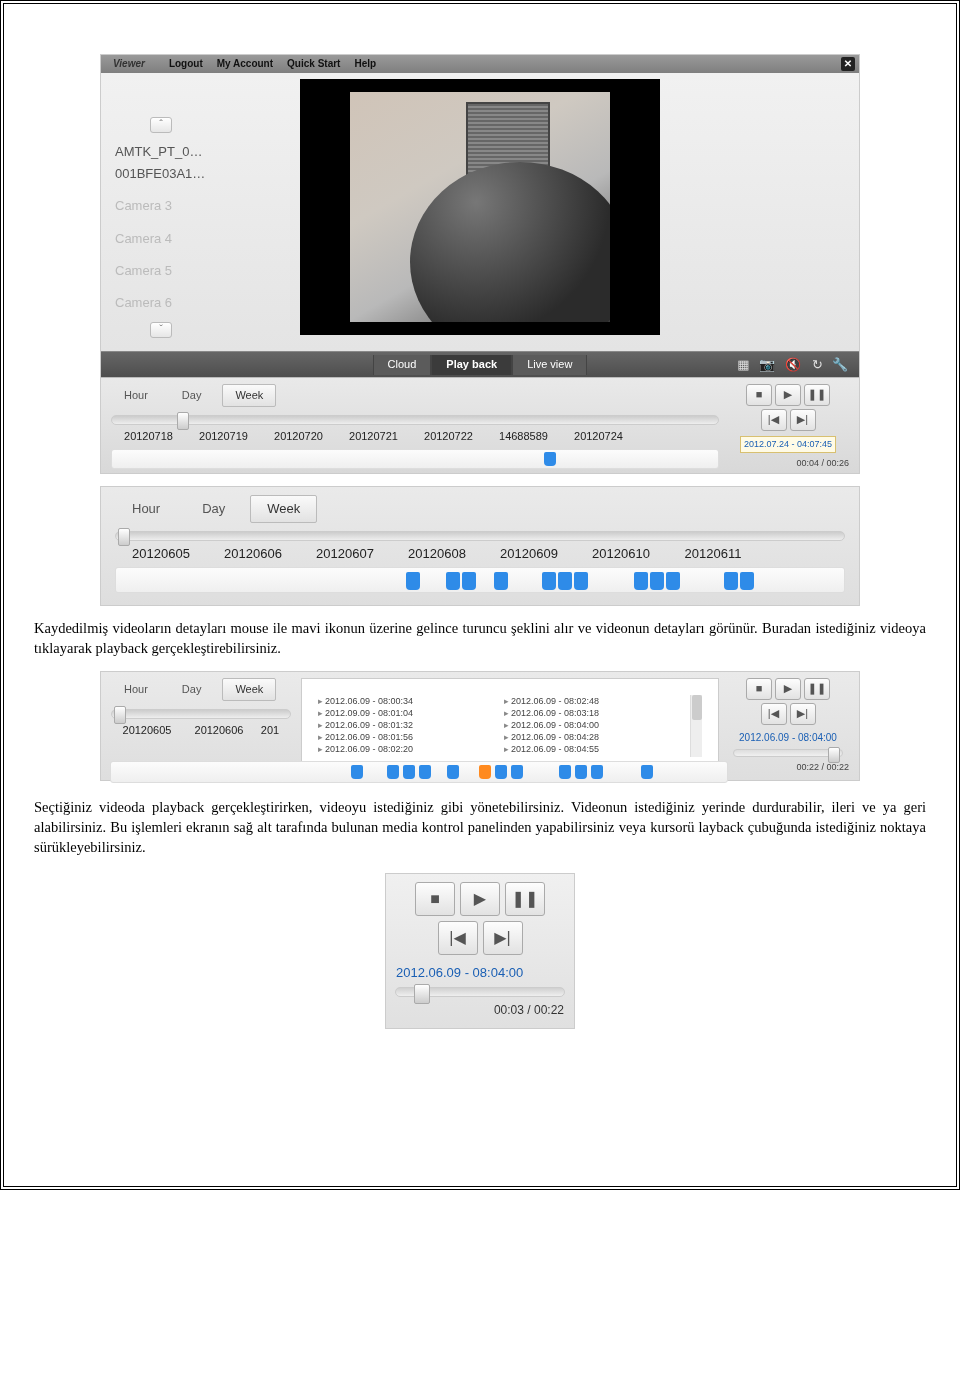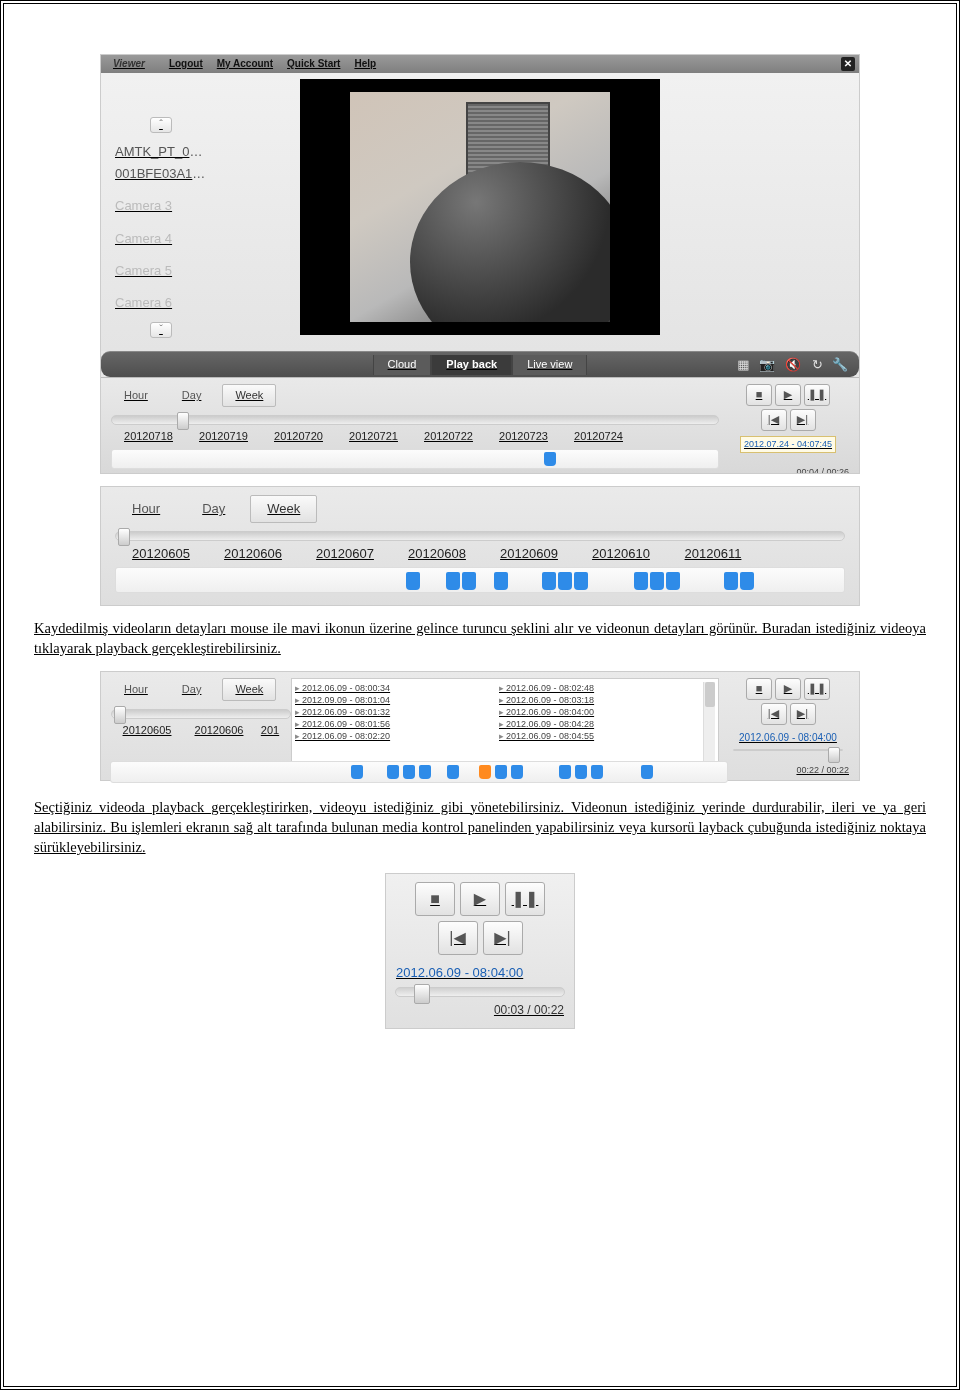--- a/index.html
+++ b/index.html
@@ -1,17 +1,17 @@
 <!DOCTYPE html>
 <html><head>
 <meta charset="utf-8">
 <style>
   * { box-sizing: border-box; margin: 0; padding: 0; }
   body { background: #fff; font-family: Georgia, 'Times New Roman', serif; }
-  .page-frame { width: 960px; height: 1390px; margin: 0 auto; border: 4px double #000; padding: 30px; position: relative; text-decoration: underline; }
+  .page-frame { width: 960px; height: 1190px; margin: 0 auto; border: 4px double #000; padding: 30px; position: relative; }
   .content { width: 100%; font-size: 14.5px; line-height: 1.4; text-align: justify; }
   .para { margin: 10px 0; color: #000; }
 
   
   .ui { font-family: Arial, Helvetica, sans-serif; font-size: 11px; color: #333; }
 
   
   .shot1 { width: 760px; height: 420px; margin: 20px auto 8px; border: 1px solid #ccc; background: #e7e7e7; position: relative; overflow: hidden; }
   .shot1-topbar { height: 18px; background: linear-gradient(#9a9a9a,#7f7f7f); display: flex; align-items: center; gap: 14px; padding: 0 12px; color: #222; font-weight: bold; font-size: 10px; }
   .shot1-topbar .brand { color: #333; font-style: italic; margin-right: 10px; }
@@ -21,56 +21,56 @@
   .shot1-side { width: 120px; padding-top: 40px; display:flex;flex-direction:column;align-items:center; }
   .side-scroll { width: 22px; height: 16px; border: 1px solid #bbb; border-radius: 3px; background: linear-gradient(#fff,#e6e6e6); display:flex;align-items:center;justify-content:center; color:#777; margin: 4px 0; }
   .side-list { width: 100px; font-size: 13px; color: #555; text-align: left; margin: 4px 0; }
   .side-list div { padding: 2px 4px; white-space: nowrap; overflow: hidden; text-overflow: ellipsis; }
   .side-list .dim { color: #bbb; margin-top: 10px; }
   .shot1-video-wrap { flex: 1; display:flex; justify-content:center; }
   .video-frame { width: 360px; height: 256px; background: #000; margin-top: 6px; position: relative; display:flex;align-items:center;justify-content:center; }
   .video-inner { width: 260px; height: 230px; background: linear-gradient(150deg,#d0c4b8 0%,#cfc9c1 35%, #b9b9b9 60%, #3a3a3a 100%); position: relative; overflow:hidden; }
   .video-inner::after { content:""; position:absolute; right:-20px; bottom:-40px; width:220px;height:200px;background:radial-gradient(circle at 30% 20%, #777 0%, #2b2b2b 60%); border-radius:50%; }
   .video-inner::before { content:""; position:absolute; right:60px; top:10px; width:80px;height:110px;background:repeating-linear-gradient(#666 0 2px,#888 2px 4px); border:2px solid #444; }
-  .shot1-modes { height: 26px; background: linear-gradient(#666,#4e4e4e); border-top:1px solid #888; display:flex; align-items:center; justify-content:center; gap: 0; position:relative;border-radius:9px; }
+  .shot1-modes { height: 26px; background: linear-gradient(#666,#4e4e4e); border-top:1px solid #888; display:flex; align-items:center; justify-content:center; gap: 0; position:relative; }
   .mode-btn { height: 20px; padding: 0 14px; color:#fff; font-size:11px; display:flex;align-items:center; background:#5b5b5b; border-left:1px solid #444;border-right:1px solid #444; }
   .mode-btn.active { background:#3b3b3b; font-weight:bold; }
   .mode-icons { position:absolute; right:10px; top:4px; display:flex; gap:10px; color:#ddd; font-size:13px; }
   .shot1-timeline { height: 98px; background: linear-gradient(#e9e9e9,#d8d8d8); border-top:1px solid #bbb; padding: 6px 10px; display:flex; }
   .tl-left { flex:1; }
   .tl-tabs { display:flex; gap:8px; margin-bottom:8px; }
   .tl-tab { padding:3px 12px; font-size:11px; color:#555; border:1px solid transparent; border-radius:2px; }
   .tl-tab.active { background:linear-gradient(#fafafa,#e2e2e2); border-color:#bbb; color:#333; }
   .tl-dates { display:flex; gap:0; }
   .tl-date { width: 75px; text-align:center; font-size:11px; color:#222; }
   .tl-track { height: 20px; background:linear-gradient(#fcfcfc,#efefef); border:1px solid #ddd; border-radius:3px; margin-top:4px; position:relative; }
   .tl-slider-bg { height:10px; background:linear-gradient(#ccc,#eee); border-radius:5px; margin:2px 0 4px; position:relative; border:1px solid #ccc; }
   .tl-thumb { position:absolute; top:-4px; left:65px; width:12px;height:18px;background:linear-gradient(#fff,#ccc);border:1px solid #aaa;border-radius:2px; }
   .marker { position:absolute; top:2px; width:12px;height:14px;background:#2e8be8;border-radius:2px 2px 4px 4px; }
   .marker.orange { background:#ff8a1f; }
   .tl-right { width: 130px; padding-left: 8px; display:flex;flex-direction:column;align-items:center; }
   .btn-row { display:flex; gap:3px; margin-bottom:3px; }
   .media-btn { width:26px;height:22px;border:1px solid #aaa;border-radius:3px;background:linear-gradient(#fdfdfd,#e2e2e2);display:flex;align-items:center;justify-content:center;color:#555;font-size:11px; }
   .time-label { font-size:9px; color:#1a5fb4; margin-top:2px; border:1px solid #d8c070; background:#fffbe6; padding:1px 3px; white-space:nowrap; }
-  .time-small { font-size:9px; color:#444; margin-top:13px; align-self:flex-end; }
+  .time-small { font-size:9px; color:#444; margin-top:4px; align-self:flex-end; }
 
   
   .shot2 { width: 760px; height: 120px; margin: 12px auto; border:1px solid #ccc; background:linear-gradient(#eaeaea,#dedede); padding:8px 14px; }
   .shot2 .tl-dates .tl-date { width: 92px; font-size:13px; }
   .shot2 .tl-track { height:26px; }
   .shot2 .marker { width:14px;height:18px;top:4px; }
   .shot2 .tl-slider-bg { height:10px; }
   .shot2 .tl-thumb { left:2px; }
   .shot2 .tl-tabs .tl-tab { font-size:13px; padding:4px 16px; }
 
   
   .shot3 { width: 760px; height: 110px; margin: 12px auto; border:1px solid #ccc; background:linear-gradient(#eaeaea,#dedede); padding:6px 10px; display:flex; }
   .shot3-left { width: 180px; }
   .shot3-left .tl-date { width: 72px; font-size:11px; }
-  .shot3-pop { flex:1; border:1px solid #ccc; background:#fff; font-size:9px; color:#444; display:flex; padding:3px; position:relative; }
+  .shot3-pop { flex:1; border:1px solid #ccc; background:#fff; font-size:9px; color:#444; display:flex; padding:16px; position:relative;margin-left:10px; }
   .pop-col { flex:1; }
   .pop-col div { white-space:nowrap; line-height:1.35; }
   .pop-col div::before { content:"▸ "; color:#888; }
   .pop-scroll { width:12px; background:#eee; border-left:1px solid #ddd; position:relative; }
   .pop-scroll::after{content:"";position:absolute;top:0;left:1px;width:10px;height:25px;background:#ccc;border-radius:2px;}
   .shot3-right { width: 130px; padding-left:8px; display:flex;flex-direction:column;align-items:center; }
   .shot3-track { position:absolute; left:0; right:0; top:0; height:22px; background:linear-gradient(#fcfcfc,#efefef); border:1px solid #ddd; border-radius:3px; }
   .shot3 .time-label { border:none; background:none; color:#1a5fb4; font-size:10px; }
   .shot3 .progress-mini { width:110px;height:8px;background:linear-gradient(#ddd,#f0f0f0);border:1px solid #ccc;border-radius:4px;margin-top:3px;position:relative; }
   .shot3 .progress-mini::after{content:"";position:absolute;right:2px;top:-3px;width:10px;height:14px;background:linear-gradient(#fff,#ccc);border:1px solid #aaa;border-radius:2px;}
@@ -140,21 +140,21 @@
       </div>
       <div class="tl-slider-bg">
               <div class="tl-thumb"></div>
             </div>
       <div class="tl-dates">
         <div class="tl-date">20120718</div>
         <div class="tl-date">20120719</div>
         <div class="tl-date">20120720</div>
         <div class="tl-date">20120721</div>
         <div class="tl-date">20120722</div>
-        <div class="tl-date">20120723</div>
+        <div class="tl-date">14688589</div>
         <div class="tl-date">20120724</div>
       </div>
       <div class="tl-track">
         <div class="marker" style="left:432px"></div>
       </div>
     </div>
     <div class="tl-right">
       <div class="btn-row">
         <div class="media-btn">■</div>
         <div class="media-btn">▶</div>

